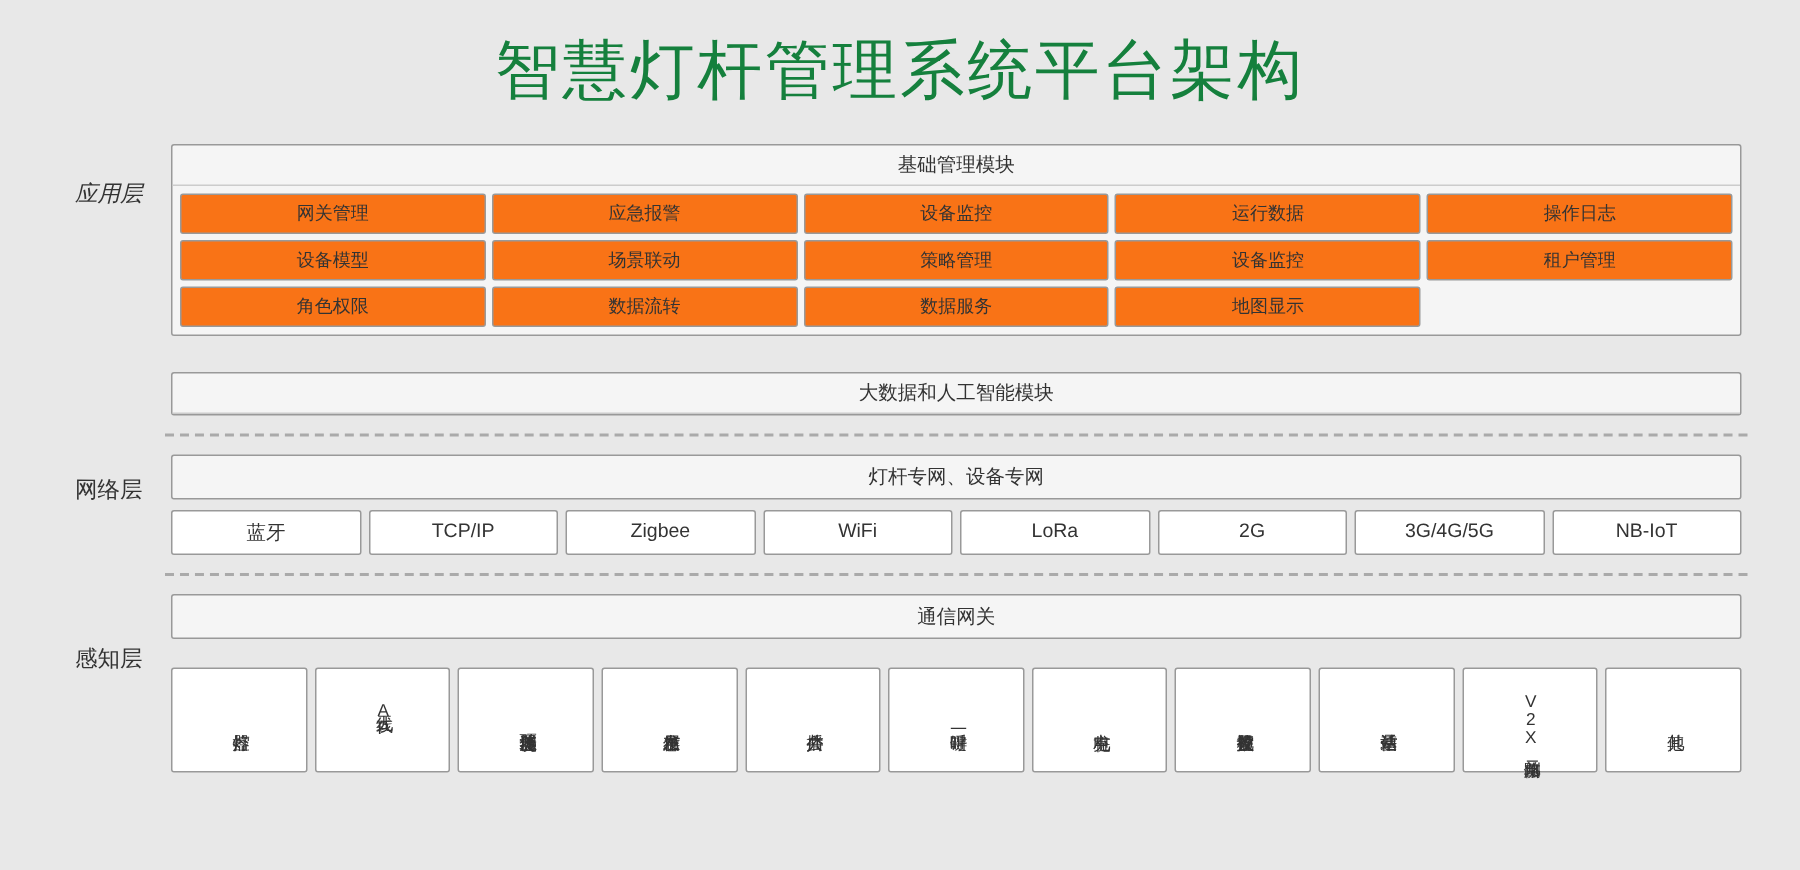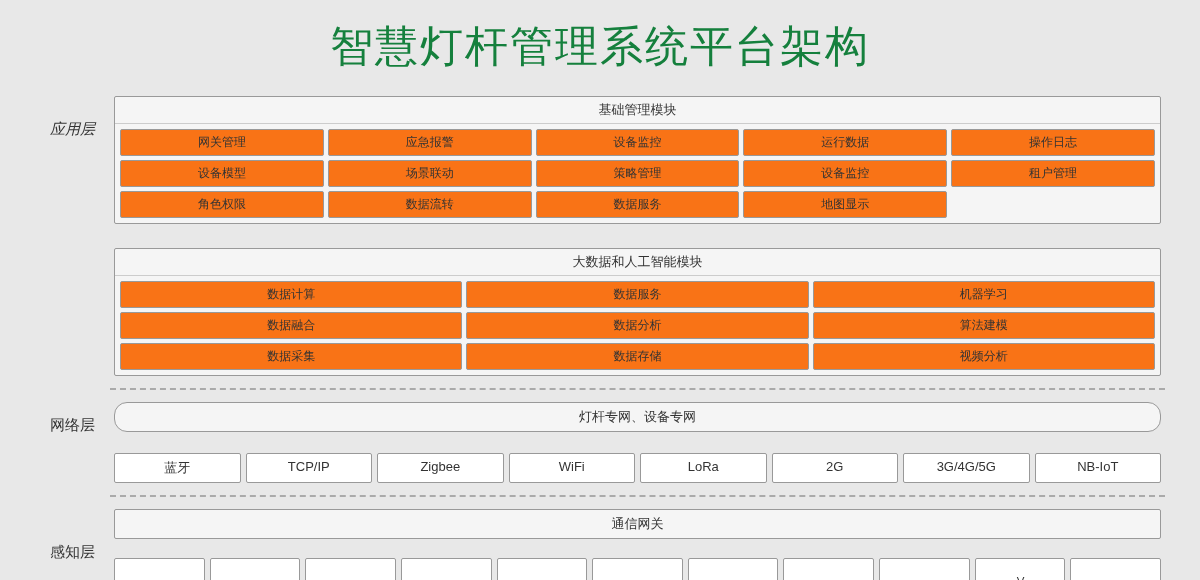--- a/index.html
+++ b/index.html
@@ -104,27 +104,27 @@
       width: 1055px;
       margin-left: 75px;
       border-top: 2px dashed #aaa;
       margin-top: 6px;
       margin-bottom: 6px;
     }
 
     
     .network-main-box {
       border: 1.5px solid #999;
-      border-radius: 13px;
+      border-radius: 2px;
       background: #f5f5f5;
       text-align: center;
       font-size: 13px;
       padding: 5px 0;
       color: #333;
-      margin-bottom: 21px;
+      margin-bottom: 7px;
     }
 
     .network-items {
       display: flex;
       flex-direction: row;
       gap: 5px;
       border-radius: 13px;
     }
 
     .network-cell {
@@ -202,32 +202,20 @@
             <div class="cell">租户管理</div>
             <div class="cell">角色权限</div>
             <div class="cell">数据流转</div>
             <div class="cell">数据服务</div>
             <div class="cell">地图显示</div>
           </div>
       </div>
 
       <div class="app-section" style="flex:3;">
         <div class="app-section-header">大数据和人工智能模块</div>
-        <div class="app-section-body-3col">
-
-        <div class="cell">数据计算</div>
-            <div class="cell">数据服务</div>
-            <div class="cell">机器学习</div>
-            <div class="cell">数据融合</div>
-            <div class="cell">数据分析</div>
-            <div class="cell">算法建模</div>
-            <div class="cell">数据采集</div>
-            <div class="cell">数据存储</div>
-            <div class="cell">视频分析</div>
-          </div>
       </div>
 
     </div>
   </div>
 
   <div class="dashed-divider"></div>
 
   <div class="layer" style="align-items:flex-start;">
     <div class="layer-label" style="padding-top:20px;">网络层</div>
     <div class="layer-content">

